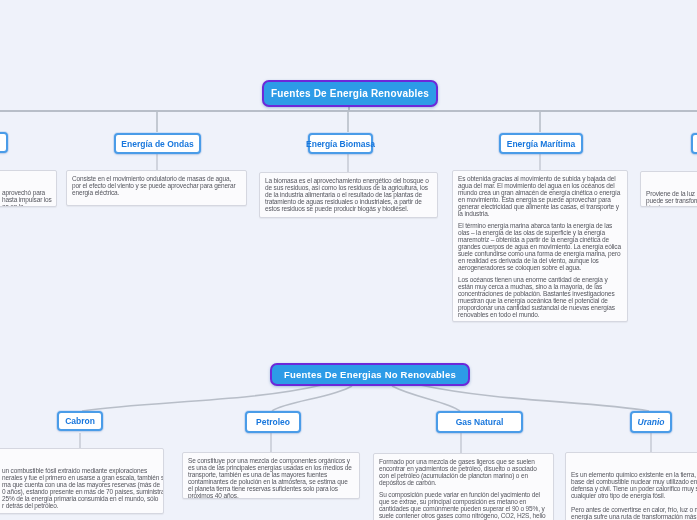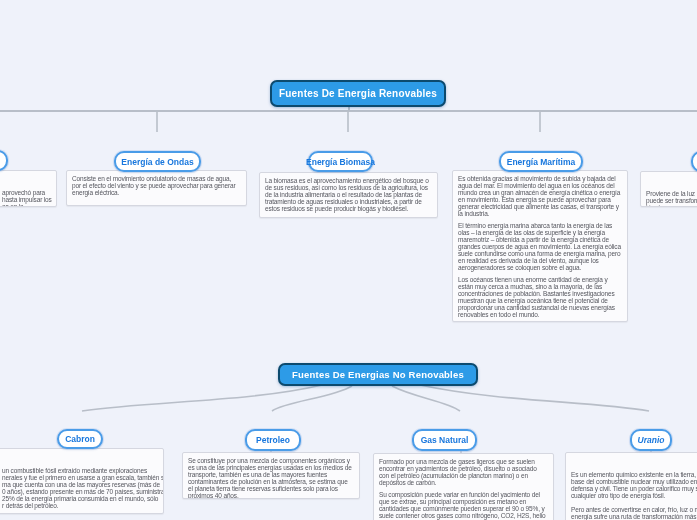--- a/index.html
+++ b/index.html
@@ -4,32 +4,32 @@
 <style>
   html,body { margin:0; padding:0; }
   .canvas {
     position:relative; width:697px; height:520px;
     background:#eff2fa; overflow:hidden;
     font-family:"Liberation Sans", sans-serif;
   }
   svg.connectors { position:absolute; left:0; top:0; }
   .root-node {
     position:absolute; box-sizing:border-box;
-    background:#2d9be7; border:2px solid #0c4a6e; border-radius:7px;
+    background:#2d9be7; border:2px solid #6d28d9; border-radius:7px;
     color:#ffffff; font-weight:bold; font-size:10px; letter-spacing:.2px;
     display:flex; align-items:center; justify-content:center;
-    box-shadow:0 1px 3px rgba(30,90,160,.35); z-index:3; white-space:nowrap;margin-left:8px;
+    box-shadow:0 1px 3px rgba(30,90,160,.35); z-index:3; white-space:nowrap;
   }
   .branch-pill {
     position:absolute; box-sizing:border-box;
-    background:#ffffff; border:2px solid #4a9ce8; border-radius:10px;
+    background:#ffffff; border:2px solid #4a9ce8; border-radius:4px;
     color:#1877dd; font-weight:bold; font-size:8.5px;
     display:flex; align-items:center; justify-content:center;
     box-shadow:0 0 0 1px rgba(120,170,230,.22), 0 1px 2px rgba(60,100,160,.18);
-    z-index:3; white-space:nowrap;margin-top:18px;
+    z-index:3; white-space:nowrap;
   }
   .note {
     position:absolute; box-sizing:border-box;
     background:#fbfbfd; border:1px solid #d5d7e0; border-radius:2px;
     color:#55565e; font-size:6.5px; line-height:7px; letter-spacing:-0.15px;
     padding:4px 5px; overflow:hidden; z-index:2;
     box-shadow:0 1px 1px rgba(0,0,0,.05);
   }
   .note p { margin:0 0 5px 0; }
   .note p:last-child { margin-bottom:0; }
@@ -98,21 +98,21 @@
 puede ser transform
 térmica.</div>
   </div>
 
   <div class="root-node" style="left:270px; top:363px; width:200px; height:23px; font-size:9.5px;">Fuentes De Energias No Renovables</div>
 
   <div class="branch-pill" style="left:57px; top:411px; width:46px; height:20px;">Cabron</div>
 
   <div class="branch-pill" style="left:245px; top:411px; width:56px; height:22px;">Petroleo</div>
 
-  <div class="branch-pill" style="left:412px; top:411px; width:65px; height:22px;">Gas Natural</div>
+  <div class="branch-pill" style="left:436px; top:411px; width:87px; height:22px;">Gas Natural</div>
 
   <div class="branch-pill" style="left:630px; top:411px; width:42px; height:22px;font-style:italic;">Uranio</div>
 
   <div class="note frag" style="left:-17px; top:448px; width:181px; height:66px; padding-left:0;">
     <div style="margin-left:18px;">un combustible fósil extraído mediante exploraciones
 nerales y fue el primero en usarse a gran escala, también se
 ma que cuenta con una de las mayores reservas (más de
 0 años), estando presente en más de 70 países, suministra
 25% de la energía primaria consumida en el mundo, sólo
 r detrás del petróleo.

